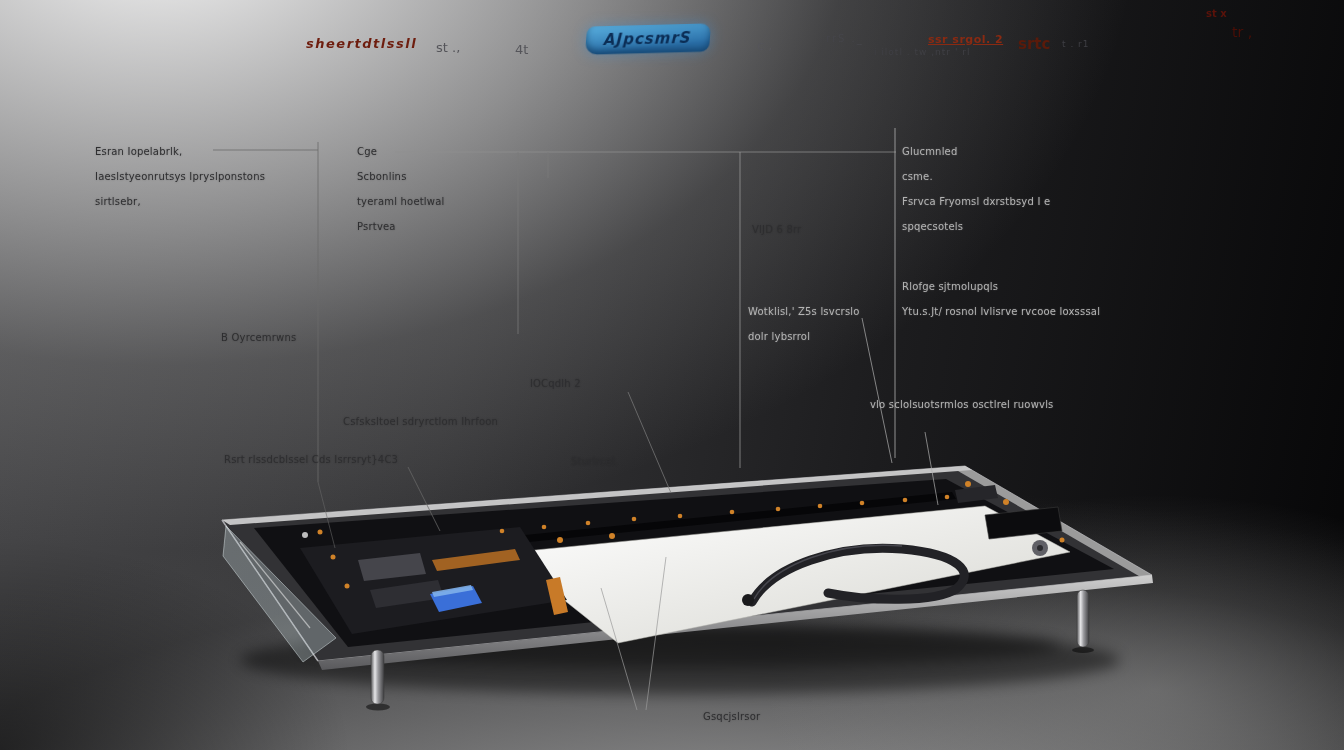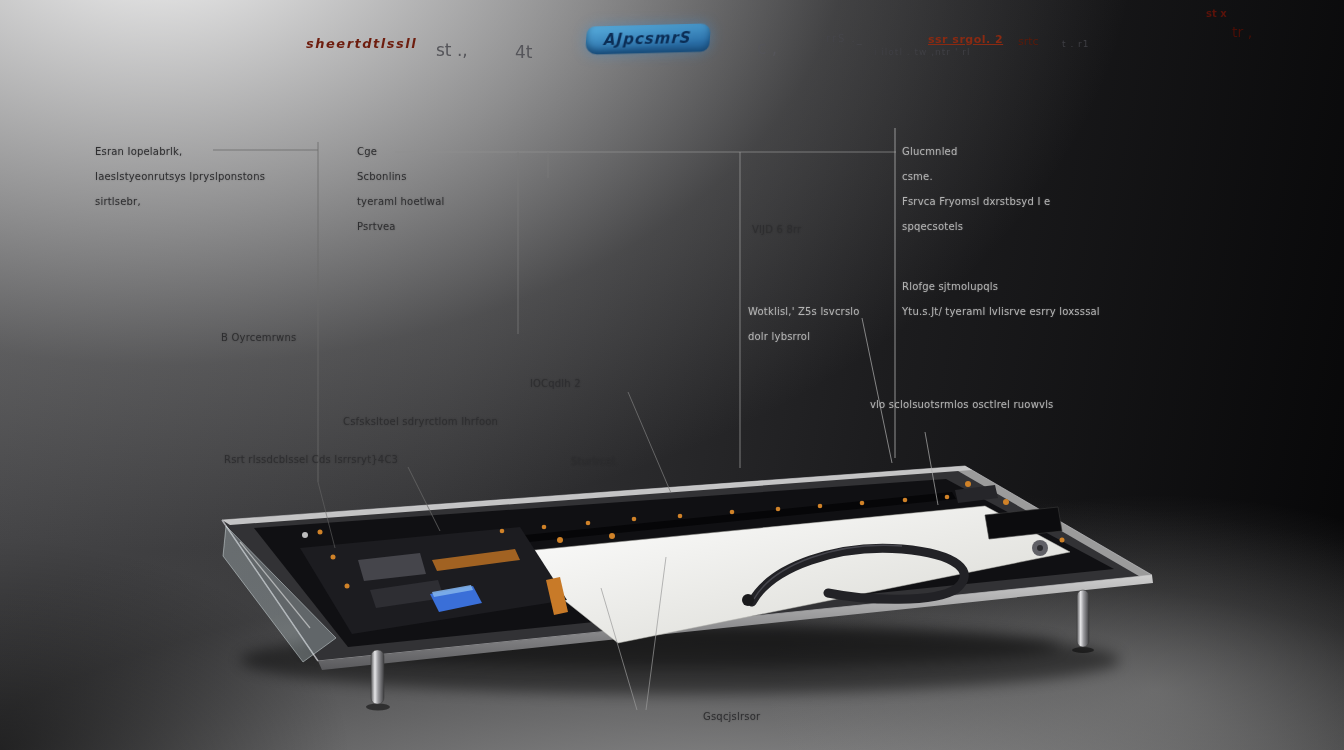--- a/index.html
+++ b/index.html
@@ -13,24 +13,24 @@
       radial-gradient(1400px 500px at 58% 118%, rgba(190,190,190,.9) 0%, rgba(140,140,140,.5) 45%, rgba(80,80,80,.2) 65%, rgba(80,80,80,0) 80%),
       linear-gradient(100deg, #48484a 0%, #353537 35%, #1c1c1e 65%, #060607 100%);
   }
   .art{position:absolute;left:0;top:0;}
   .label{position:absolute;line-height:25px;font-size:10px;letter-spacing:.2px;white-space:nowrap;filter:blur(.3px);}
   .label.dark{color:#2e2e30;text-shadow:0 0 2px rgba(0,0,0,.25);}
   .label.light{color:#b4b4b4;text-shadow:0 0 2px rgba(200,200,200,.3);}
   .t{position:absolute;white-space:nowrap;filter:blur(.4px);}
   .red1{color:#6e1d0e;font-weight:bold;font-size:13px;letter-spacing:1.5px;font-style:italic;}
   .red2{color:#8a2a12;font-weight:bold;font-size:11px;letter-spacing:.5px;text-decoration:underline;}
-  .red3{color:#5a1a0a;font-weight:normal;font-size:11px;}
+  .red3{color:#5a1a0a;font-weight:bold;font-size:15px;}
   .corner{color:#5a120a;font-size:10px;font-weight:bold;}
   .corner2{color:#4a0e06;font-size:14px;text-align:right;}
-  .faint{color:#55555a;font-size:17px;}
+  .faint{color:#55555a;font-size:13px;}
   .faint2{color:#45454a;font-size:10px;letter-spacing:2px;}
   .faint3{color:#3f3f44;font-size:9px;letter-spacing:1px;}
   .badge{
     position:absolute;padding:5px 18px;border-radius:8px 10px 8px 12px;
     background:linear-gradient(175deg,#58aede 0%,#2a6fa8 75%);
     color:#0b2d55;font-weight:bold;font-style:italic;font-size:15px;letter-spacing:1px;
     transform:rotate(-1.5deg) skewX(-6deg);
     box-shadow:0 0 14px rgba(60,140,210,.45), inset 0 -4px 7px rgba(0,30,60,.5);
     filter:blur(.3px);
   }
@@ -171,21 +171,21 @@
 
   <div class="label light" style="left:902px;top:139px">
     <div>Glucmnled</div>
     <div>csme.</div>
     <div>Fsrvca Fryomsl dxrstbsyd I e</div>
     <div>spqecsotels</div>
   </div>
 
   <div class="label light" style="left:902px;top:274px">
     <div>Rlofge sjtmolupqls</div>
-    <div>Ytu.s.Jt/ tyeraml lvlisrve esrry loxsssal</div>
+    <div>Ytu.s.Jt/ rosnol lvlisrve rvcooe loxsssal</div>
   </div>
 
   <div class="label light" style="left:748px;top:299px">
     <div>Wotklisl,' Z5s lsvcrslo</div>
     <div>dolr lybsrrol</div>
   </div>
 
   <div class="label dark" style="left:221px;top:325px">
     <div>B Oyrcemrwns</div>
   </div>

